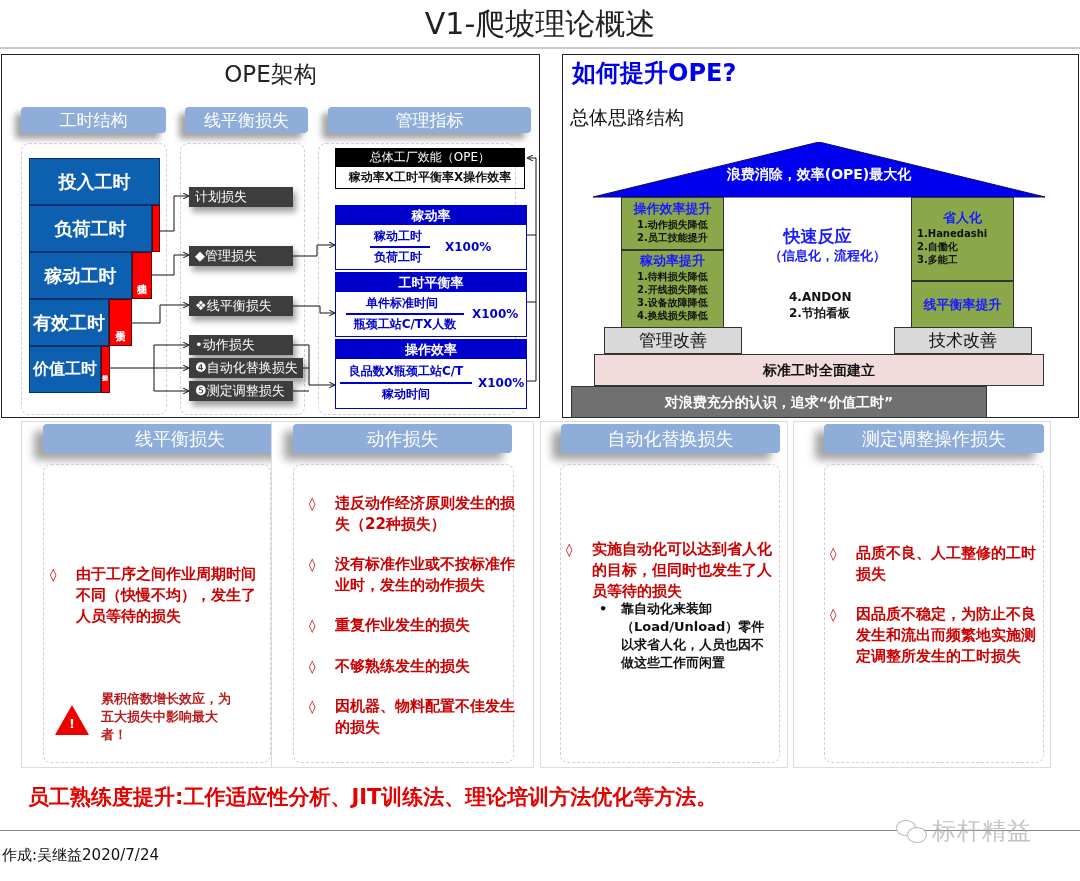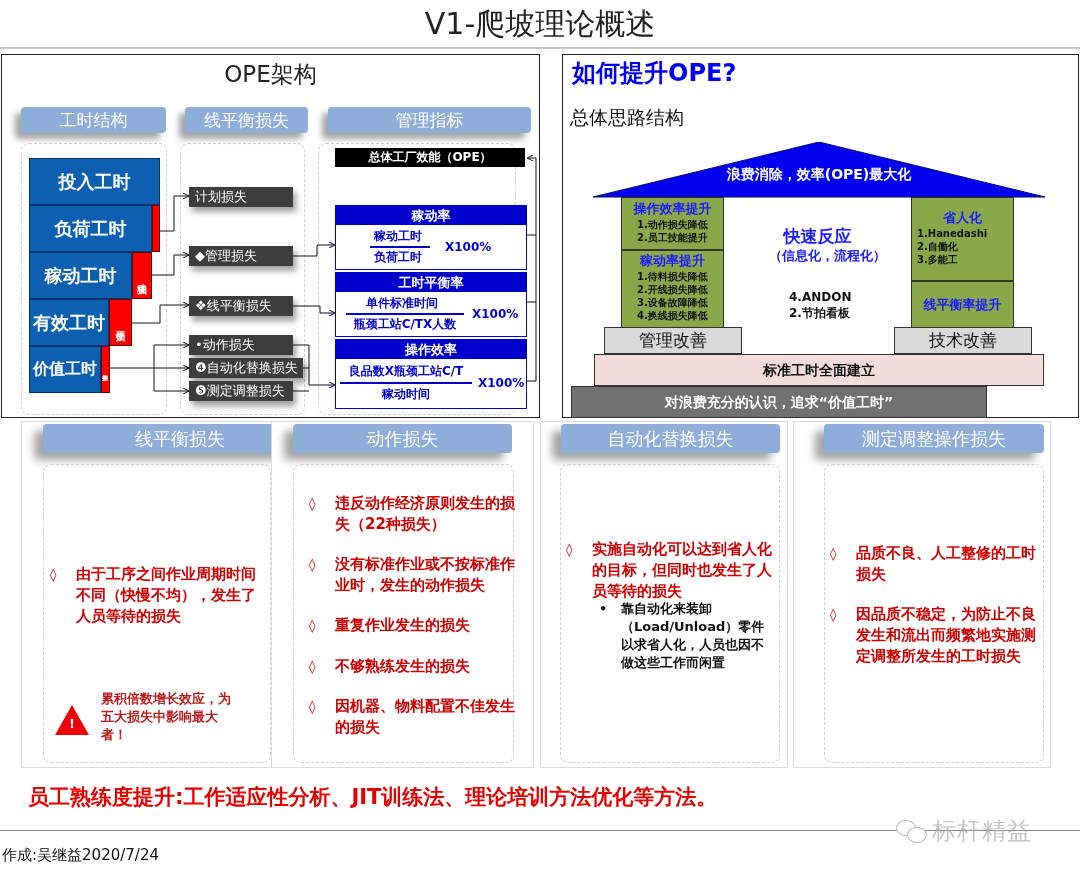--- a/index.html
+++ b/index.html
@@ -18,21 +18,21 @@
     text-align: center; line-height: 26px; box-shadow: -6px 6px 6px rgba(90,90,90,0.55); }
   .col-box { position: absolute; border: 1.5px dashed #cfcfcf; border-radius: 8px; }
 
   .bar { position: absolute; background: #0d5fb0; border: 1px solid #08326a; color: #fff; font-weight: bold; font-size: 18px; display: flex; align-items: center; justify-content: center; }
   .redtag { position: absolute; background: #ff0000; color: #fff; font-size: 10px; line-height: 11px; display: flex; align-items: center; justify-content: center; text-align: center; writing-mode: vertical-rl; border: 1px solid #6a0000; }
 
   .loss { position: absolute; background: #3d3d3d; color: #fff; font-size: 13px; line-height: 20px; height: 20px; padding-left: 6px;
     box-shadow: 3px 5px 6px rgba(80,80,80,0.55); }
 
   .ope-box { position: absolute; left: 333px; top: 93px; width: 190px; }
-  .ope-head { background: #000; color: #fff; text-align: center; font-size: 12px; font-weight: bold; height: 19px; line-height: 19px; }
+  .ope-head { background: #000; color: #fff; text-align: center; font-size: 12px; font-weight: normal; height: 19px; line-height: 19px; }
   .ope-body { border: 1.5px solid #000; border-top: none; text-align: center; font-size: 12px; font-weight: bold; height: 22px; line-height: 20px; }
   .kpi { position: absolute; left: 333px; width: 192px; border: 1.5px solid #0000cc; background: #fff; }
   .kpi-head { background: #0000cc; color: #fff; text-align: center; font-size: 13px; font-weight: bold; height: 19px; line-height: 19px; }
   .kpi-body { position: relative; height: 44px; color: #0000cc; font-weight: bold; font-size: 12px; }
   .kpi-num, .kpi-den { position: absolute; text-align: center; }
   .kpi-line { position: absolute; height: 1.5px; background: #0000cc; }
   .kpi-x { position: absolute; font-size: 12px; }
   svg.lines { position: absolute; left: 0; top: 0; overflow: visible; }
 
   
@@ -106,20 +106,21 @@
 
   <div class="loss" style="left:187px; top:132px; width:104px;">计划损失</div>
   <div class="loss" style="left:187px; top:191px; width:104px;">◆管理损失</div>
   <div class="loss" style="left:187px; top:241px; width:104px;">❖线平衡损失</div>
   <div class="loss" style="left:187px; top:280px; width:104px;">•动作损失</div>
   <div class="loss" style="left:187px; top:303px; width:114px;">❹自动化替换损失</div>
   <div class="loss" style="left:187px; top:326px; width:104px;">❺测定调整损失</div>
 
   <div class="ope-box">
     <div class="ope-head">总体工厂效能（OPE）</div>
+    <div class="ope-body">稼动率X工时平衡率X操作效率</div>
   </div>
 
   <div class="kpi" style="top:150px;">
     <div class="kpi-head">稼动率</div>
     <div class="kpi-body">
       <div class="kpi-num" style="left:32px; top:3px; width:60px;">稼动工时</div>
       <div class="kpi-line" style="left:34px; top:21px; width:60px;"></div>
       <div class="kpi-den" style="left:32px; top:24px; width:60px;">负荷工时</div>
       <div class="kpi-x" style="left:109px; top:15px;">X100%</div>
     </div>

